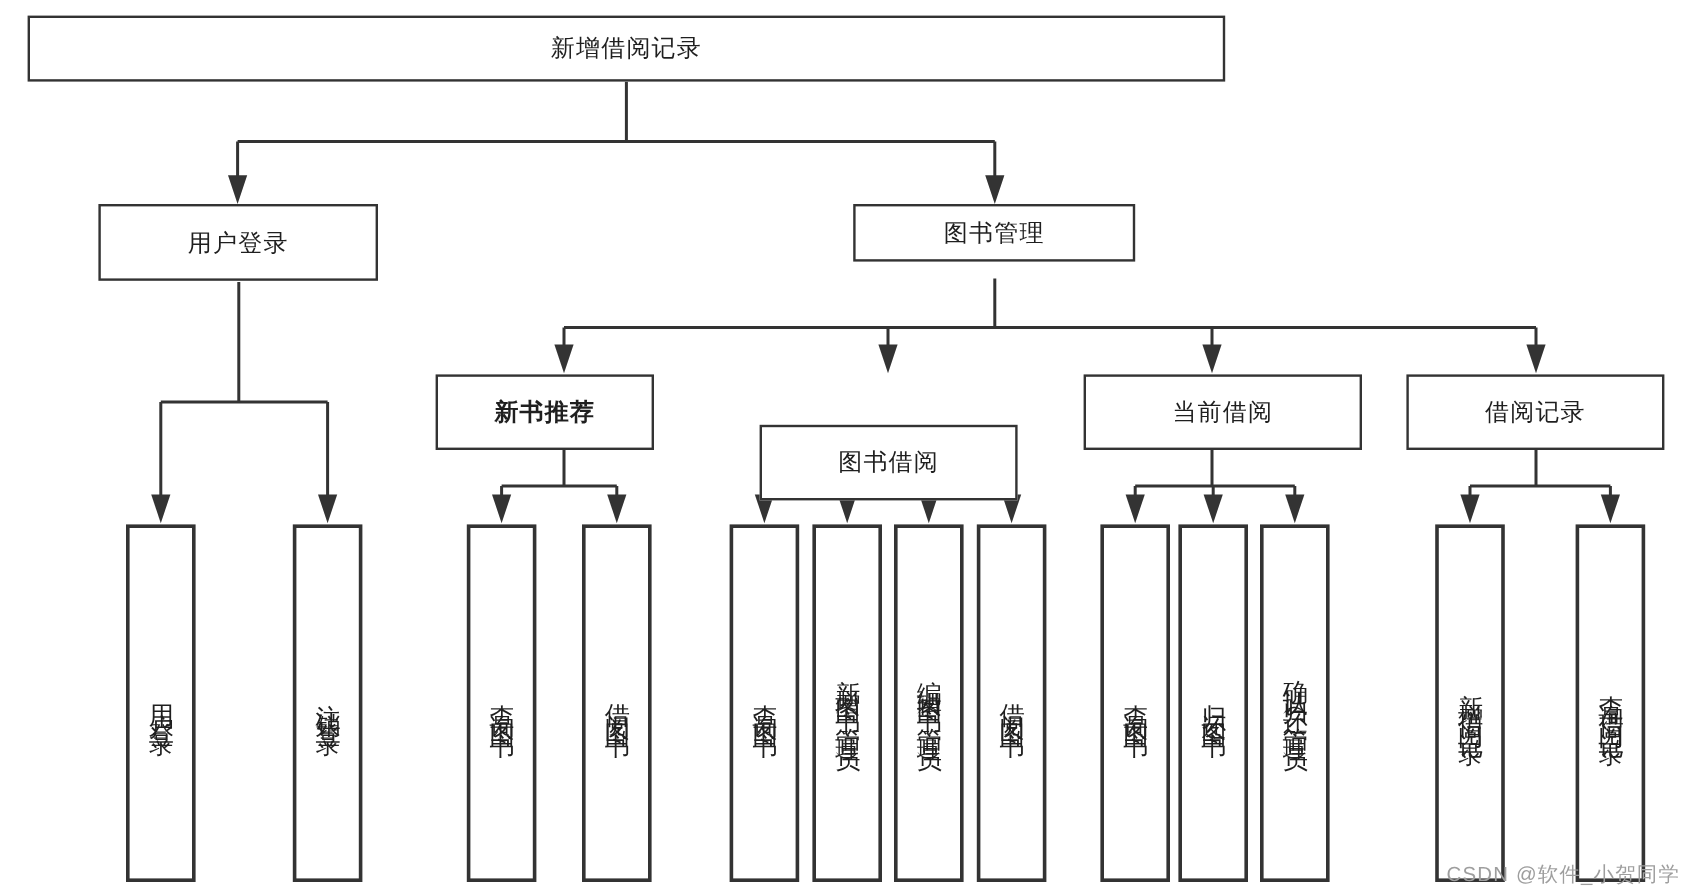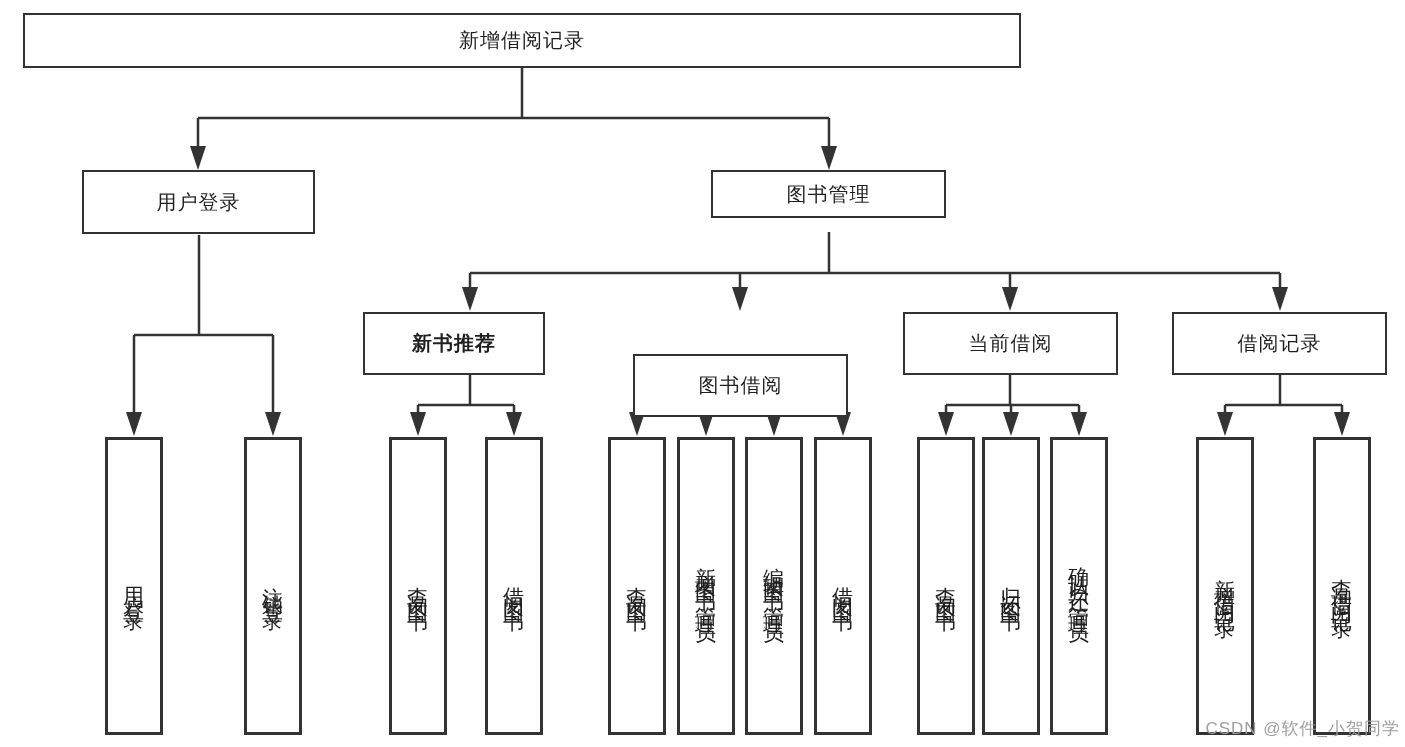--- a/index.html
+++ b/index.html
@@ -97,21 +97,21 @@
     </g>
   </svg>
 
   <div class="node" style="left:23px; top:13px; width:998px; height:55px;">新增借阅记录</div>
 
   <div class="node" style="left:82px; top:170px; width:233px; height:64px;">用户登录</div>
   <div class="node" style="left:711px; top:170px; width:235px; height:48px;">图书管理</div>
 
   <div class="node" style="left:363px; top:312px; width:182px; height:63px;font-weight:bold;">新书推荐</div>
   <div class="node" style="left:633px; top:312px; width:215px; height:63px;margin-top:42px;">图书借阅</div>
-  <div class="node" style="left:903px; top:312px; width:215px; height:63px;">当前借阅</div>
+  <div class="node" style="left:903px; top:312px; width:232px; height:63px;">当前借阅</div>
   <div class="node" style="left:1172px; top:312px; width:215px; height:63px;">借阅记录</div>
 
   <div class="node leaf" style="left:105px; top:437px; width:58px; height:298px;">
     <span>用户登录</span>
   </div>
   <div class="node leaf" style="left:244px; top:437px; width:58px; height:298px;">
     <span>注销登录</span>
   </div>
 
   <div class="node leaf" style="left:389px; top:437px; width:58px; height:298px;">

